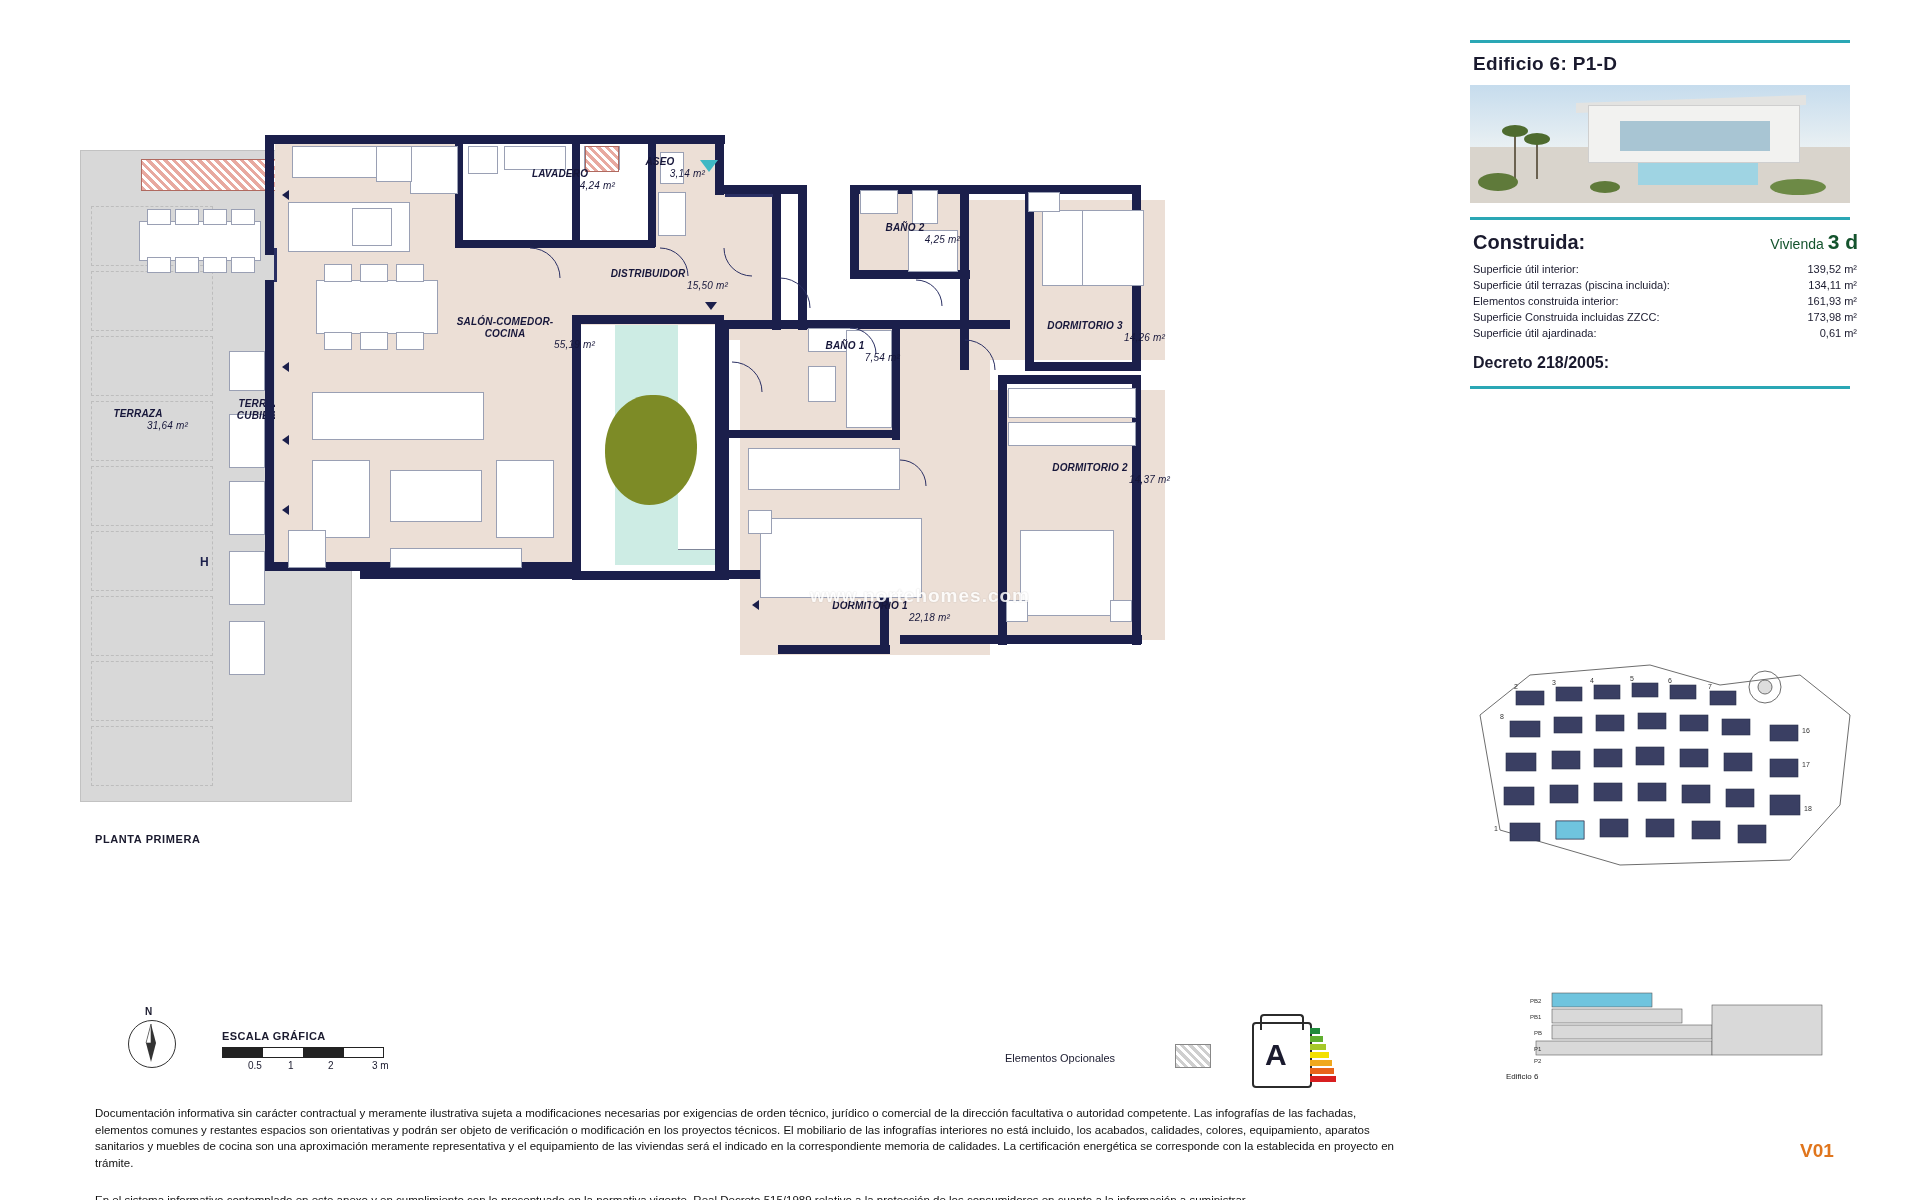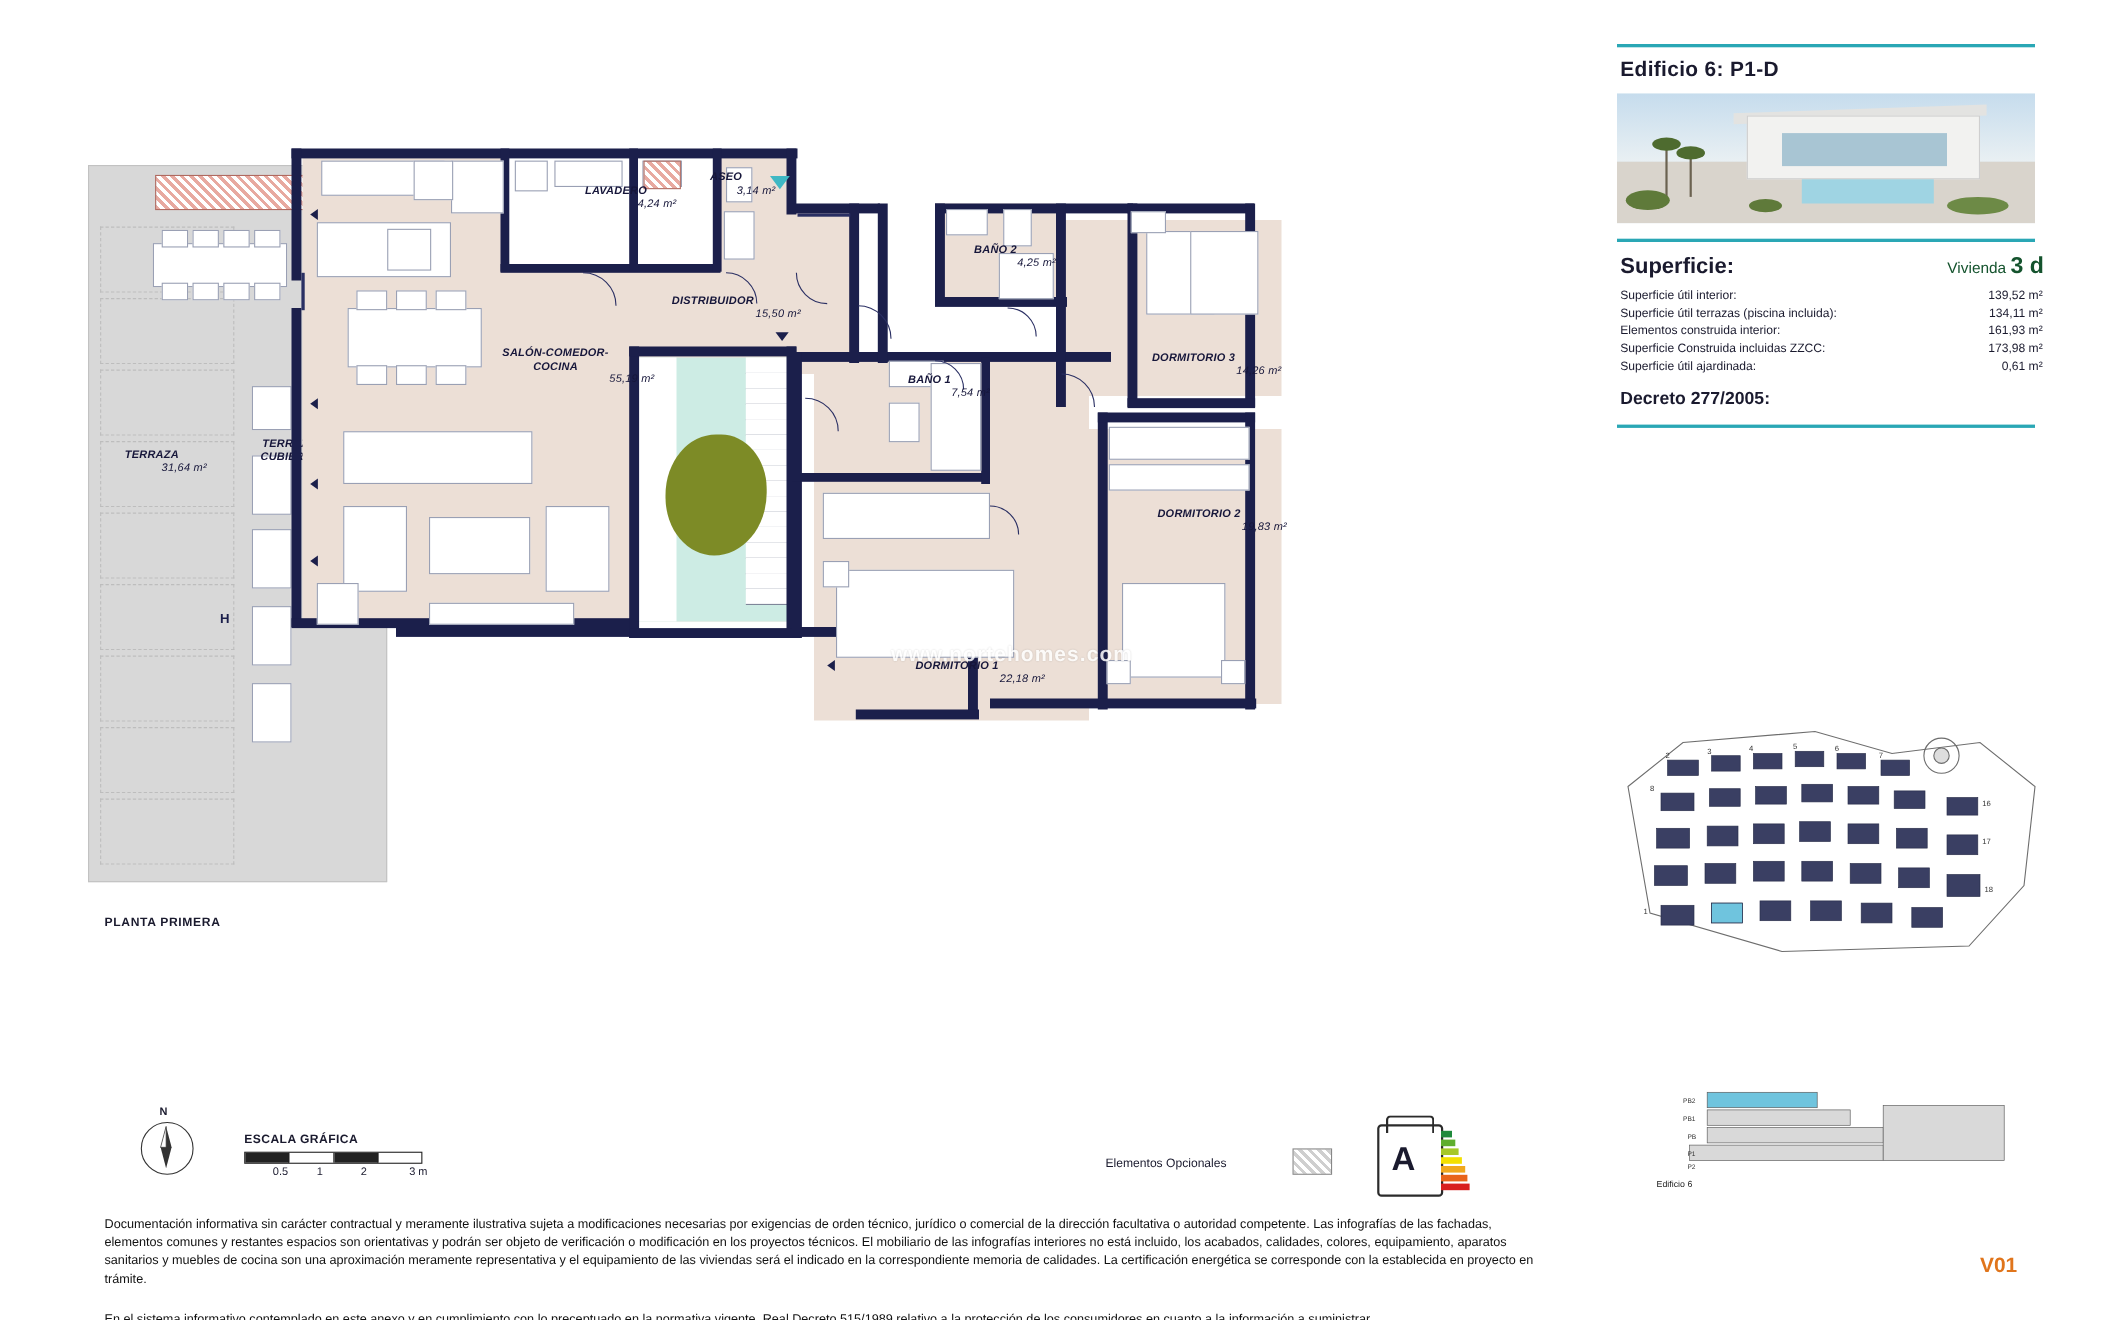--- a/index.html
+++ b/index.html
@@ -325,21 +325,21 @@
     <div class="lbl" style="left:790px;top:92px;width:110px;">
       <span>BAÑO 2</span>
       <span class="sq">4,25 m²</span>
     </div>
     <div class="lbl" style="left:730px;top:470px;width:160px;">
       <span>DORMITORIO 1</span>
       <span class="sq">22,18 m²</span>
     </div>
     <div class="lbl" style="left:950px;top:332px;width:160px;">
       <span>DORMITORIO 2</span>
-      <span class="sq">19,83 m²</span>
+      <span class="sq">14,37 m²</span>
     </div>
     <div class="lbl" style="left:945px;top:190px;width:160px;">
       <span>DORMITORIO 3</span>
       <span class="sq">14,26 m²</span>
     </div>
 
     <div class="watermark" style="left:750px;top:455px;">www.nortehomes.com</div>
   </div>
 
   <div class="planta-label">PLANTA PRIMERA</div>
@@ -405,21 +405,21 @@
       <div class="palm-top" style="left:32px;top:40px;"></div>
       <div class="palm" style="left:66px;top:54px;height:40px;"></div>
       <div class="palm-top" style="left:54px;top:48px;"></div>
       <div class="shrub" style="left:8px;top:88px;width:40px;height:18px;"></div>
       <div class="shrub" style="left:300px;top:94px;width:56px;height:16px;background:#6d8a46;"></div>
       <div class="shrub" style="left:120px;top:96px;width:30px;height:12px;"></div>
     </div>
 
     <div class="sec-rule"></div>
     <div class="sup-head">
-      <div class="sup-title">Superficie:</div>
+      <div class="sup-title">Construida:</div>
       <div class="viv">
         <span>Vivienda</span>
         <b>3 d</b>
       </div>
     </div>
 
     <div>
       <div class="sup-row">
         <span>Superficie útil interior:</span>
         <span>139,52 m²</span>
@@ -435,21 +435,21 @@
       <div class="sup-row">
         <span>Superficie Construida incluidas ZZCC:</span>
         <span>173,98 m²</span>
       </div>
       <div class="sup-row">
         <span>Superficie útil ajardinada:</span>
         <span>0,61 m²</span>
       </div>
     </div>
 
-    <div class="decreto">Decreto 277/2005:</div>
+    <div class="decreto">Decreto 218/2005:</div>
 
     <div class="sec-rule" style="margin-top:14px;"></div>
   </div>
 
   <div class="map">
     <svg width="390" height="215">
       <path d="M10 60 L60 20 L180 10 L250 30 L330 20 L380 60 L370 150 L320 205 L150 210 L30 175 Z" fill="#ffffff" stroke="#6d6d6d" stroke-width="1"></path>
       <circle cx="295" cy="32" r="16" fill="none" stroke="#6d6d6d" stroke-width="1"></circle>
       <circle cx="295" cy="32" r="7" fill="#dddddd" stroke="#6d6d6d" stroke-width="1"></circle>
       <g fill="#3a3f63" stroke="#2a2f4b" stroke-width=".6">

